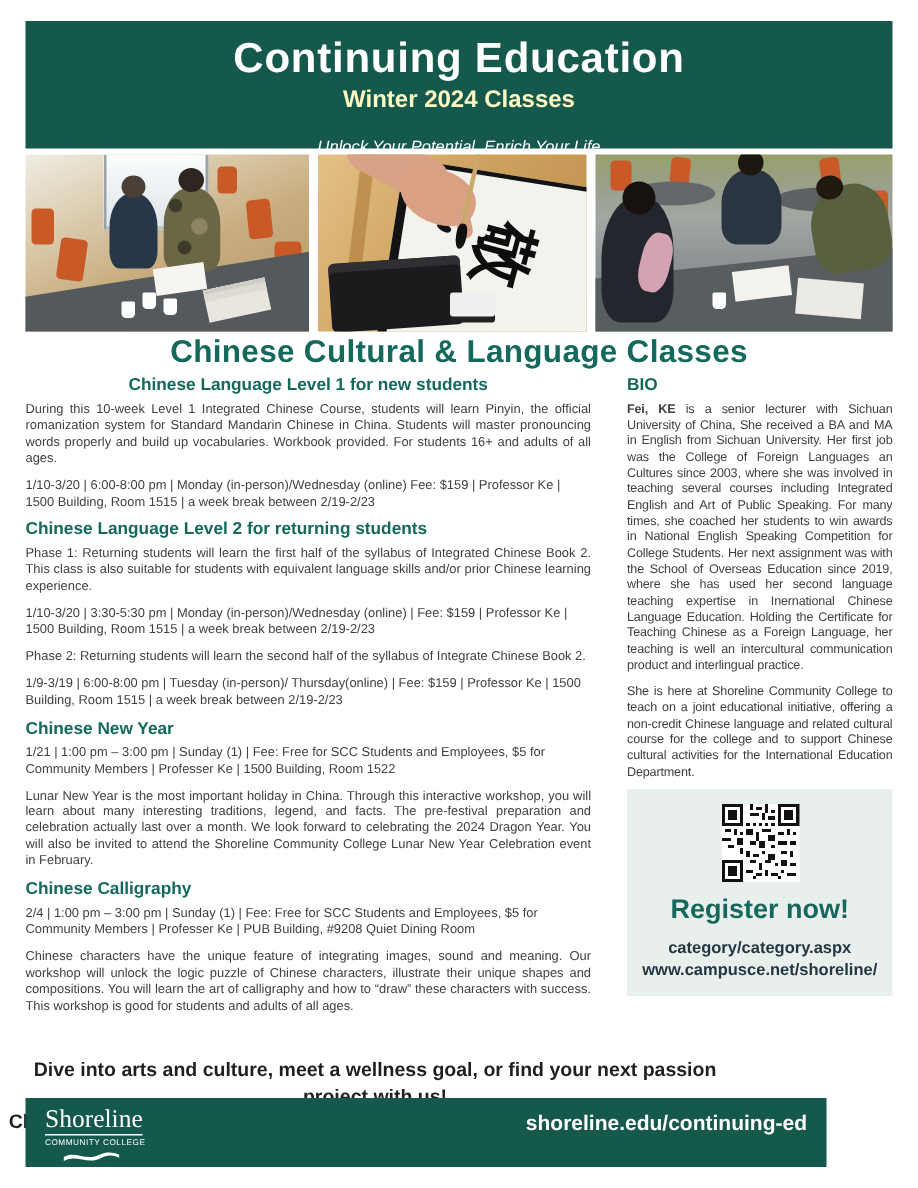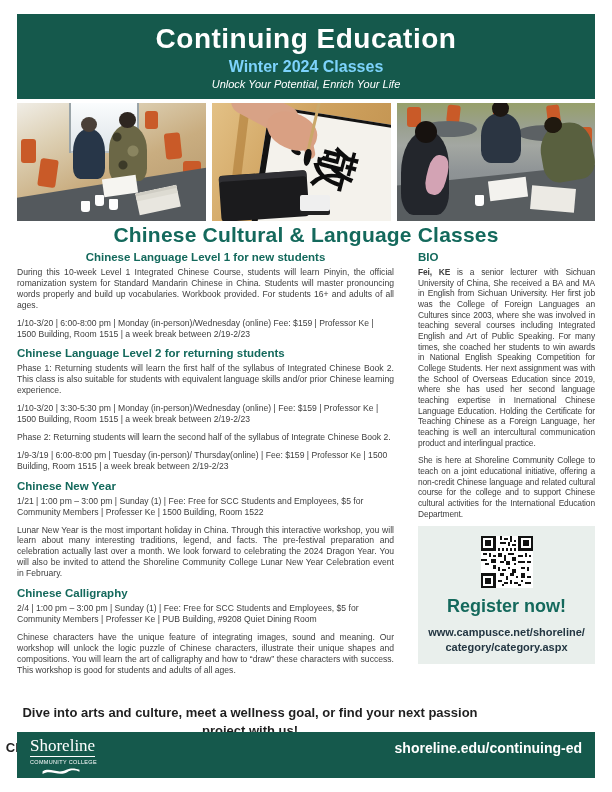--- a/index.html
+++ b/index.html
@@ -3,22 +3,22 @@
 <meta charset="utf-8">
 <style>
   html,body{margin:0;padding:0;background:#ffffff;}
   .page{position:relative;width:612px;height:792px;background:#fff;overflow:hidden;
         font-family:"Liberation Sans",sans-serif;color:#404040;}
 
   
   .banner{position:absolute;left:17px;top:14px;width:578px;height:85px;background:#15594c;
           color:#fff;text-align:center;}
   .banner-title{margin-top:9px;font-size:28px;font-weight:bold;letter-spacing:.5px;}
-  .banner-subtitle{font-size:16px;font-weight:bold;color:#7dd3fc;margin-top:3px;}
-  .banner-tagline{font-size:11px;font-style:italic;margin-top:2px;}
+  .banner-subtitle{font-size:16px;font-weight:bold;color:#fef9c3;margin-top:3px;}
+  .banner-tagline{font-size:11px;font-style:italic;margin-top:16px;}
 
   
   .photos{position:absolute;left:17px;top:103px;width:578px;height:118px;display:flex;gap:6px;}
   .photo{position:relative;height:118px;overflow:hidden;}
   .photo *{position:absolute;}
   .photo1{width:189px;background:linear-gradient(155deg,#f0ede6 0%,#ddd0b4 25%,#c9ad80 55%,#b29469 100%);}
   .p1-window{left:52px;top:0;width:70px;height:50px;background:linear-gradient(#fafcfd,#dde4e8);
              box-shadow:inset 2px 0 0 #9aa4a8,inset -2px 0 0 #9aa4a8,inset 0 -2px 0 #b9c1c4;}
   .chair{background:#c95a28;border-radius:3px;}
   .p1 .c1{left:4px;top:36px;width:15px;height:24px;}
@@ -93,21 +93,21 @@
   .bio-name{font-weight:bold;}
 
   .register-box{background:#e9efec;margin-top:6px;padding:10px 8px 10px;text-align:center;}
   .qr{width:52px;height:52px;display:block;margin:0 auto 8px;}
   .register-label{font-size:18px;font-weight:bold;color:#14695c;margin-bottom:8px;}
   .reg-url{font-size:11px;font-weight:bold;color:#233642;line-height:1.3;}
 
   
   .closing{position:absolute;left:0;top:704px;width:500px;text-align:center;
            font-size:13px;font-weight:bold;color:#1f1f1f;line-height:1.35;}
-  .footer{position:absolute;left:17px;top:732px;width:578px;height:46px;background:#15594c;color:#fff;}
+  .footer{position:absolute;left:17px;top:732px;width:534px;height:46px;background:#15594c;color:#fff;}
   .logo{position:absolute;left:13px;top:5px;}
   .logo-name{font-family:"Liberation Serif",serif;font-size:17px;line-height:1;
              border-bottom:1px solid #fff;padding-bottom:2px;display:inline-block;}
   .logo-sub{font-size:5.5px;letter-spacing:.06em;margin-top:2px;}
   .swoosh{display:block;margin-top:1px;width:62px;height:10px;}
   .contact{position:absolute;right:13px;top:6px;text-align:right;font-weight:bold;}
   .phone{font-size:12.5px;}
   .site{font-size:14px;margin-top:2px;}
 </style>
 </head>
@@ -268,22 +268,22 @@
           <rect x="14" y="21" width="1" height="2"></rect>
             <rect x="16" y="22" width="2" height="1"></rect>
             <rect x="19" y="21" width="1" height="1"></rect>
           <rect x="21" y="22" width="3" height="1"></rect>
             <rect x="18" y="23" width="1" height="1"></rect>
             <rect x="10" y="23" width="1" height="1"></rect>
         </g>
       </svg>
       <div class="register-label">Register now!</div>
       <div class="reg-url">
+        <div>category/category.aspx</div>
         <div>www.campusce.net/shoreline/</div>
-        <div>category/category.aspx</div>
       </div>
     </div>
   </div>
 
   <div class="closing">
     <div>Dive into arts and culture, meet a wellness goal, or find your next passion project with us!</div>
     <div>Classes begin throughout the quarter. No application or previous experience is required.</div>
   </div>
 
   <footer class="footer">

